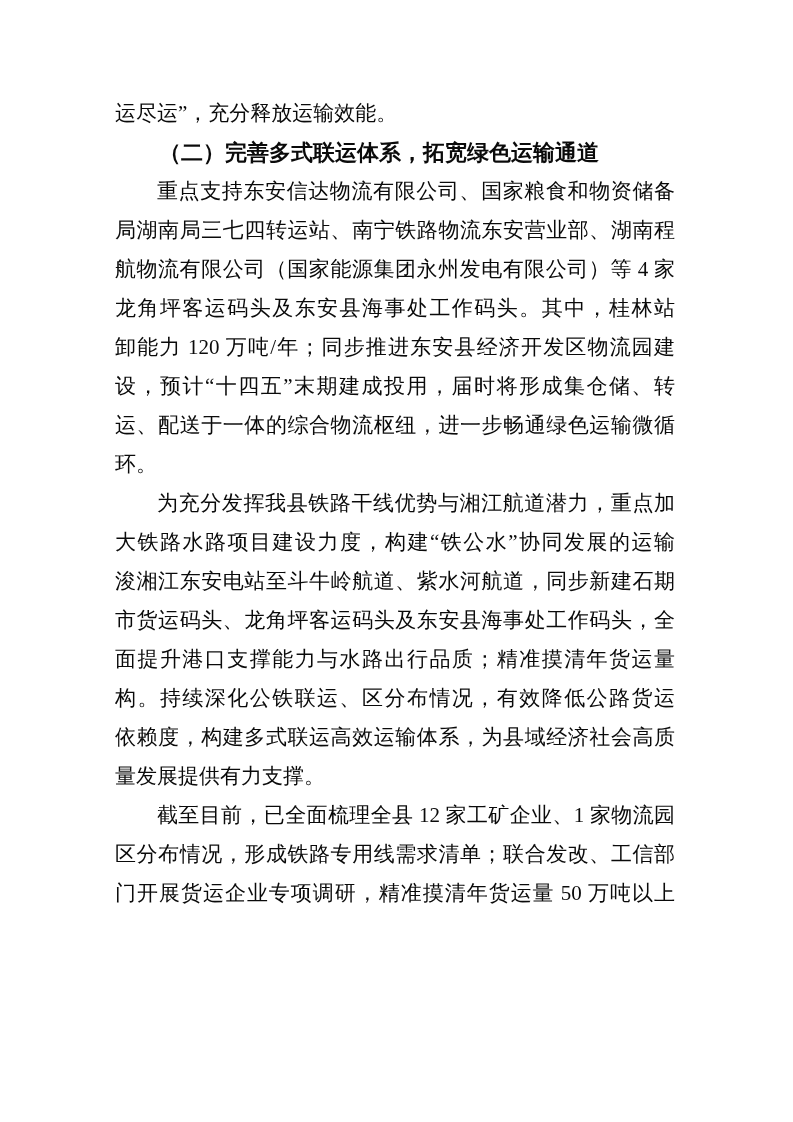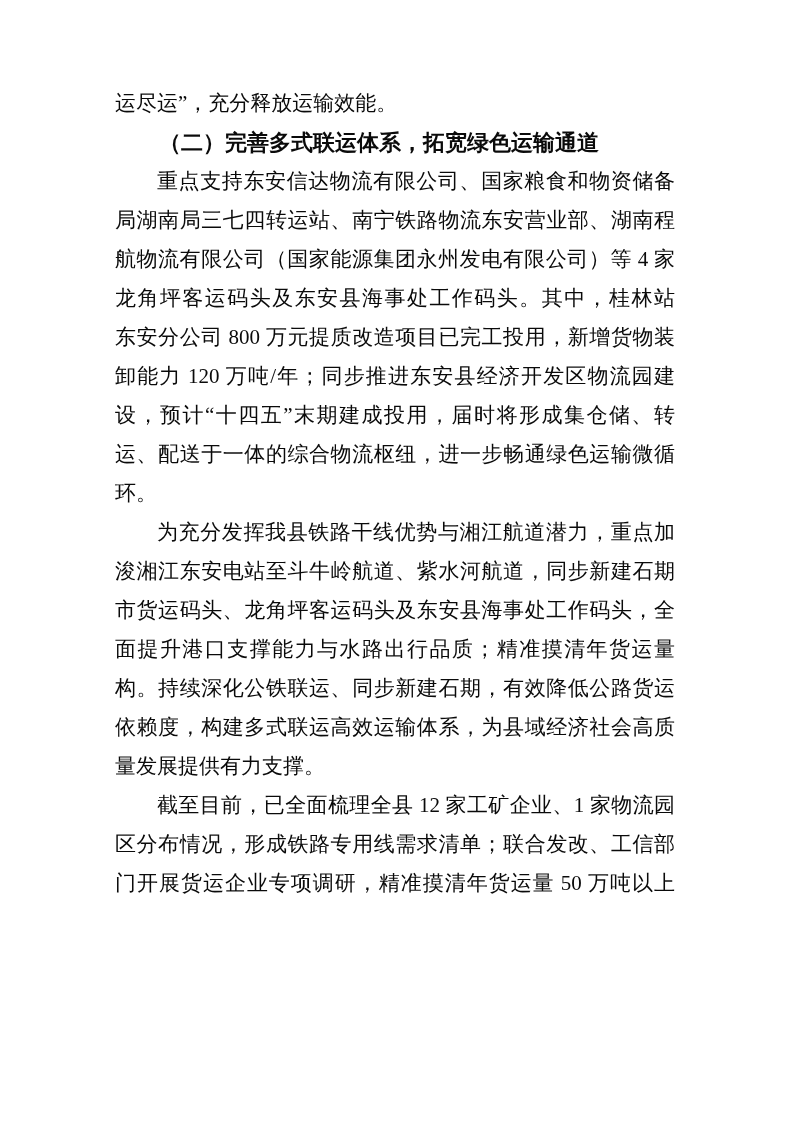--- a/index.html
+++ b/index.html
@@ -13,21 +13,21 @@
     height: 1122px;
     margin: 0 auto;
     background: #ffffff;
     overflow: hidden;
     font-family: "Liberation Serif", "DejaVu Serif", serif;
     color: #0a0a0a;
   }
   .content {
     position: absolute;
     left: 115px;
-    top: 84px;
+    top: 94px;
     width: 560px;
   }
   .line {
     font-size: 21px;
     line-height: 39px;
     height: 39px;
     white-space: nowrap;
     text-align: left;
     letter-spacing: 0;
   }
@@ -50,29 +50,29 @@
 <body>
 
 <div class="page">
   <div class="content">
       <div class="line">运尽运”，充分释放运输效能。</div>
       <div class="line heading indent">（二）完善多式联运体系，拓宽绿色运输通道</div>
       <div class="line fill indent">重点支持东安信达物流有限公司、国家粮食和物资储备</div>
       <div class="line fill">局湖南局三七四转运站、南宁铁路物流东安营业部、湖南程</div>
       <div class="line fill">航物流有限公司（国家能源集团永州发电有限公司）等 4 家</div>
       <div class="line fill">龙角坪客运码头及东安县海事处工作码头。其中，桂林站</div>
-      <div class="line fill">东安分公司 800 万元提质改造项目已完工投用，新增货物装</div>
       <div class="line fill">卸能力 120 万吨/年；同步推进东安县经济开发区物流园建</div>
       <div class="line fill">设，预计“十四五”末期建成投用，届时将形成集仓储、转</div>
       <div class="line fill">运、配送于一体的综合物流枢纽，进一步畅通绿色运输微循</div>
       <div class="line">环。</div>
       <div class="line fill indent">为充分发挥我县铁路干线优势与湘江航道潜力，重点加</div>
+      <div class="line fill">大铁路水路项目建设力度，构建“铁公水”协同发展的运输</div>
       <div class="line fill">浚湘江东安电站至斗牛岭航道、紫水河航道，同步新建石期</div>
       <div class="line fill">市货运码头、龙角坪客运码头及东安县海事处工作码头，全</div>
       <div class="line fill">面提升港口支撑能力与水路出行品质；精准摸清年货运量</div>
-      <div class="line fill">构。持续深化公铁联运、同步新建石期，有效降低公路货运</div>
+      <div class="line fill">构。持续深化公铁联运、区分布情况，有效降低公路货运</div>
       <div class="line fill">依赖度，构建多式联运高效运输体系，为县域经济社会高质</div>
       <div class="line">量发展提供有力支撑。</div>
       <div class="line fill indent">截至目前，已全面梳理全县 12 家工矿企业、1 家物流园</div>
       <div class="line fill">区分布情况，形成铁路专用线需求清单；联合发改、工信部</div>
       <div class="line fill">门开展货运企业专项调研，精准摸清年货运量 50 万吨以上</div>
     </div>
 </div>
 
 </body></html>

